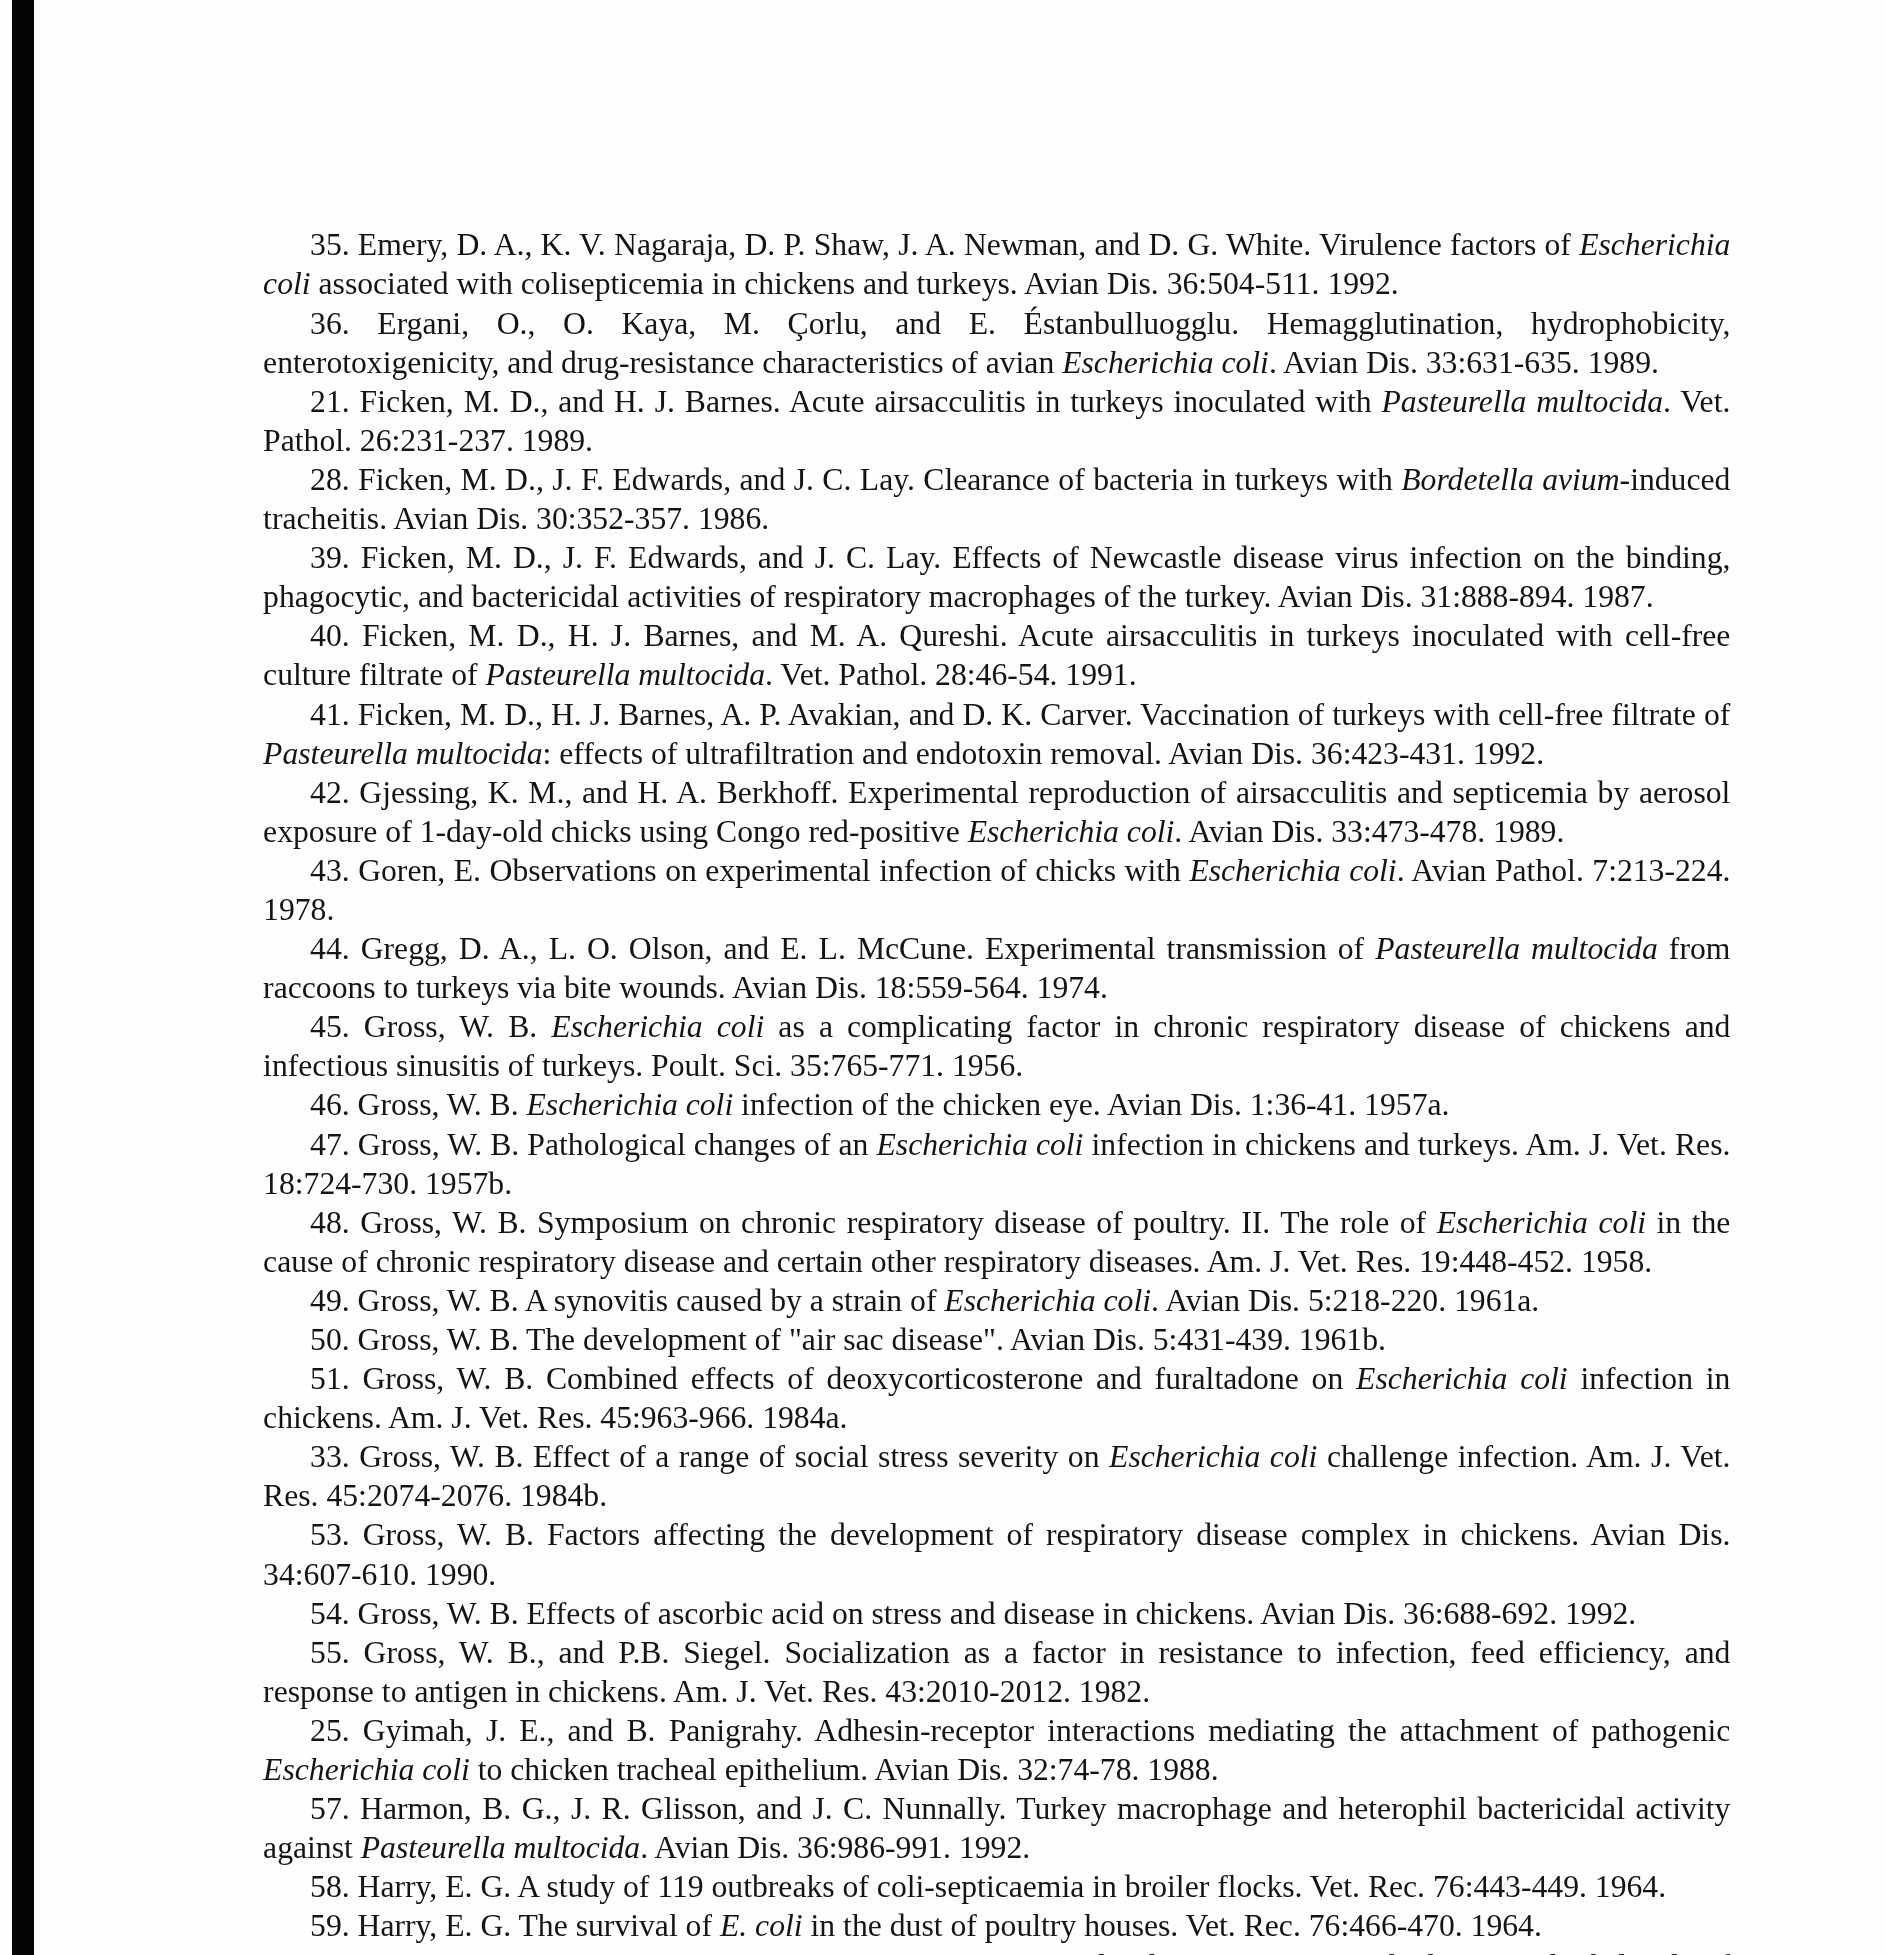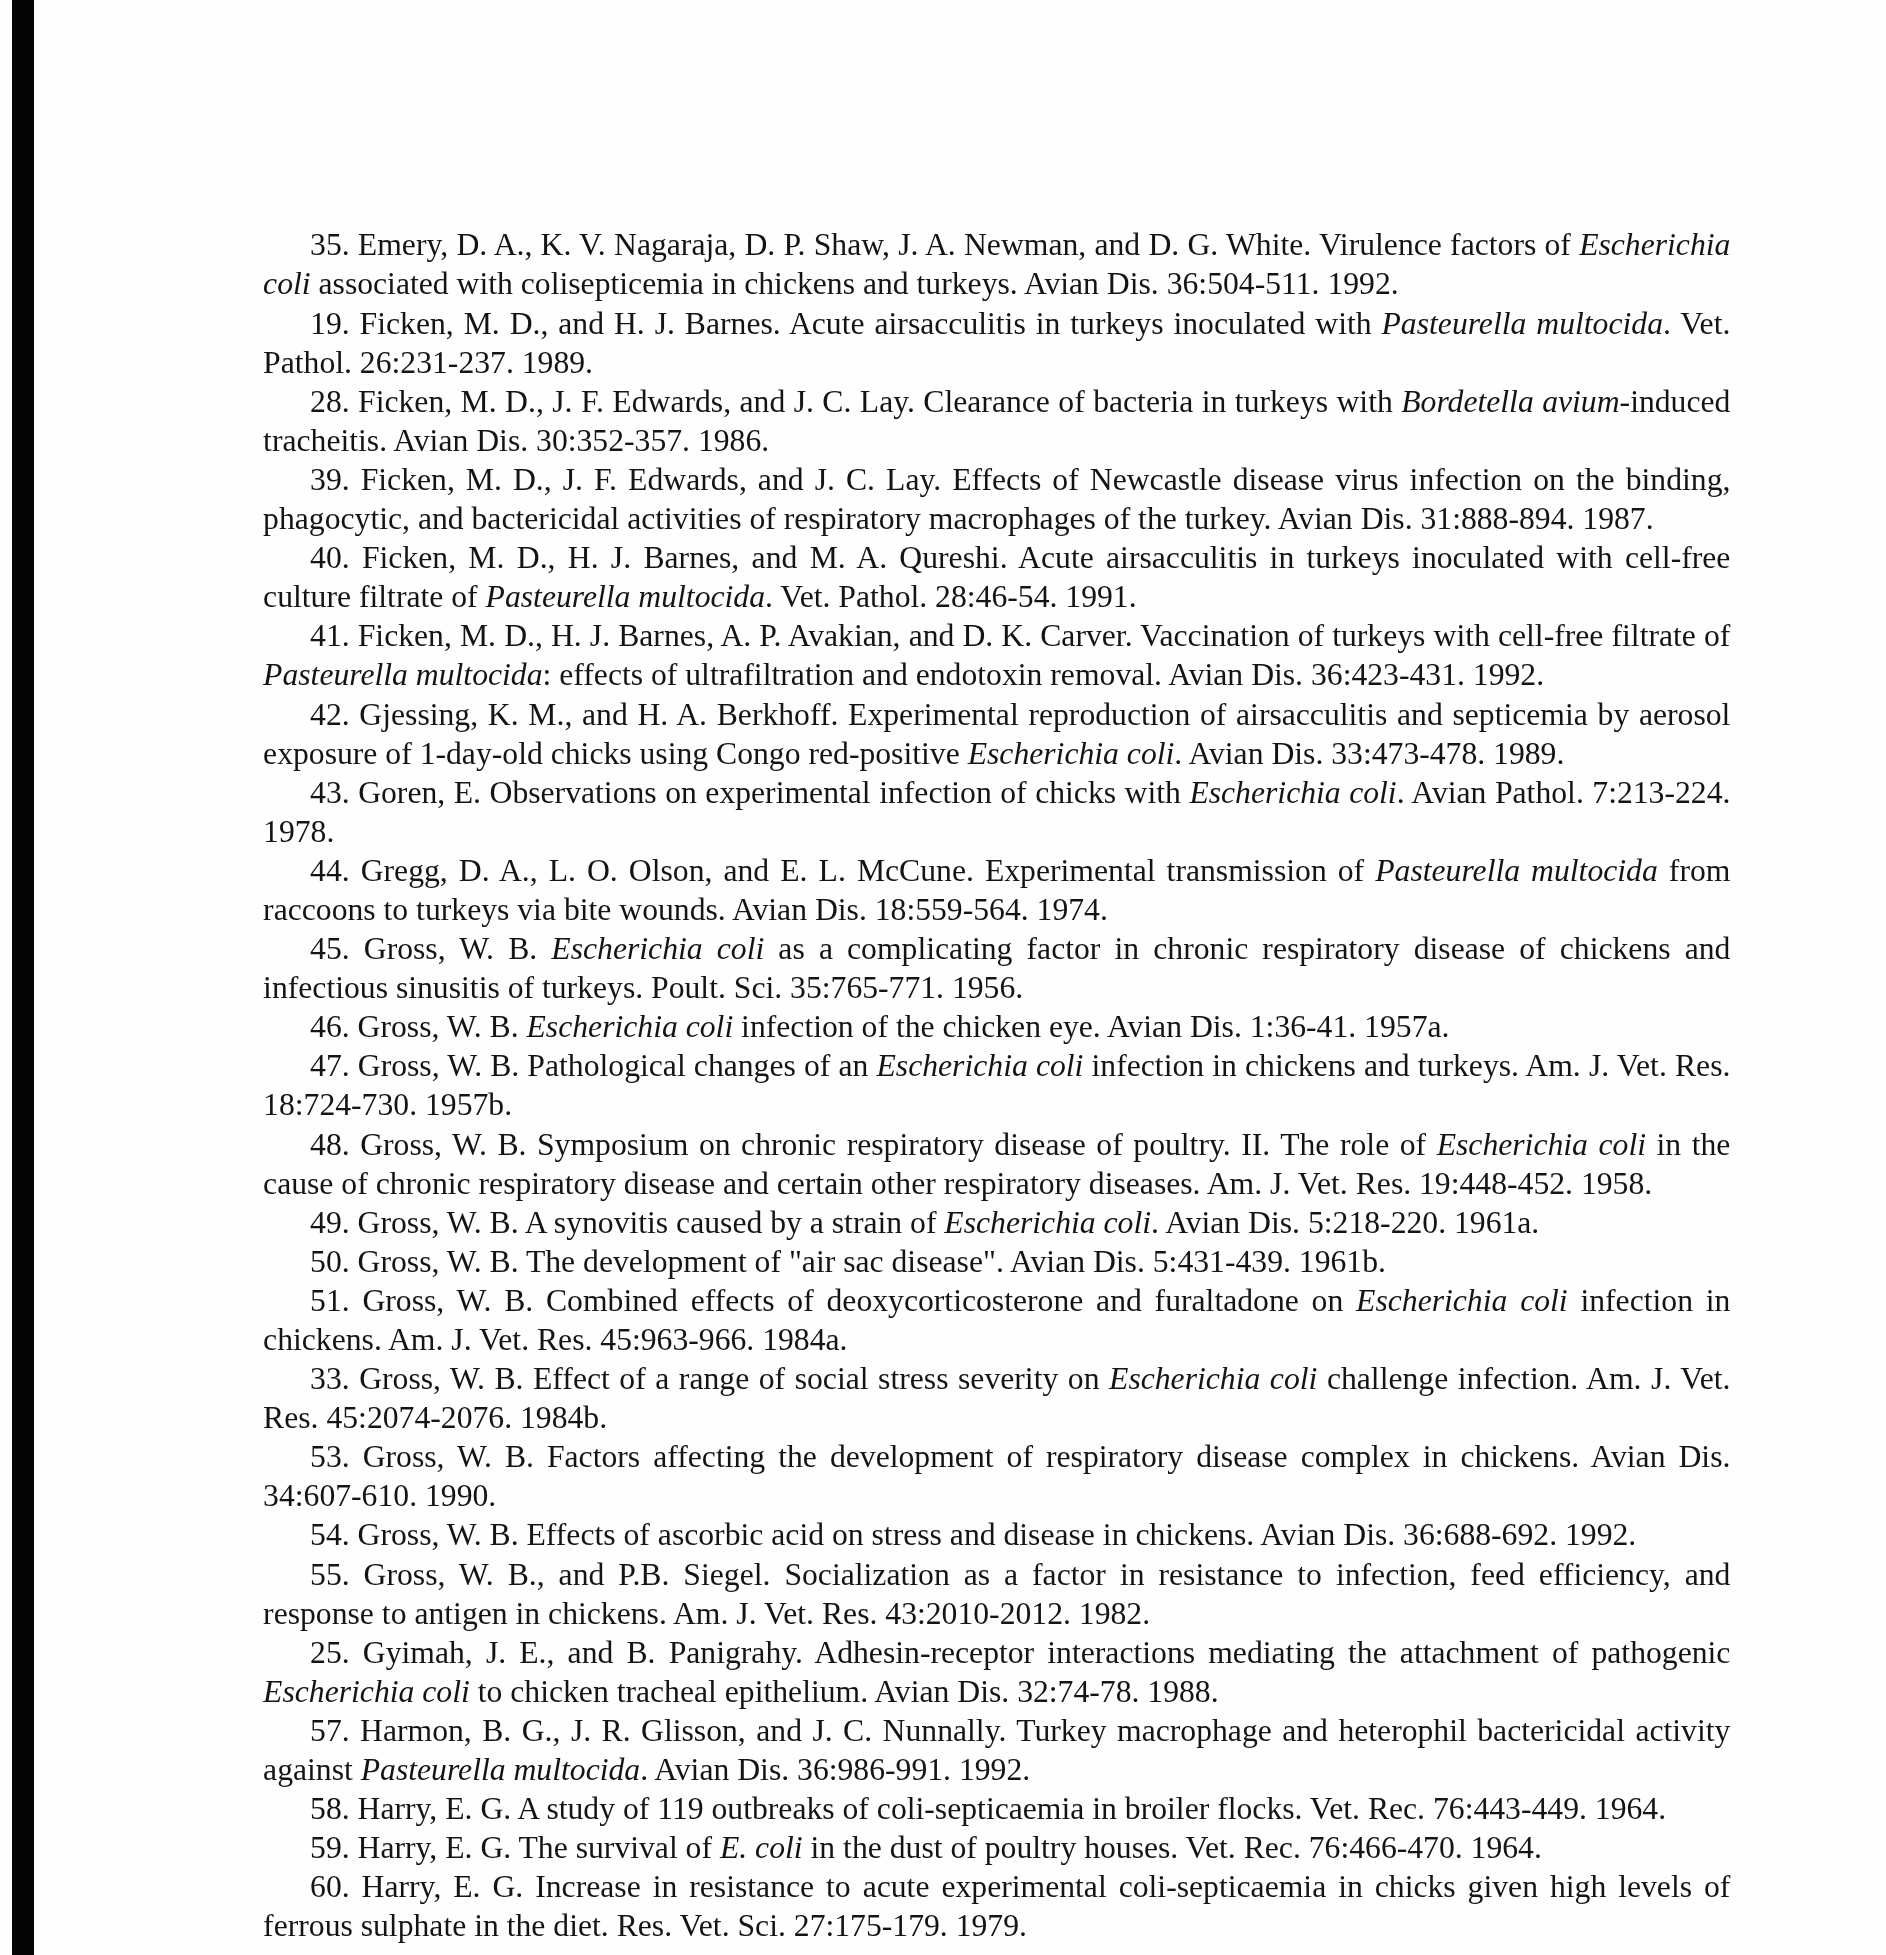--- a/index.html
+++ b/index.html
@@ -42,21 +42,22 @@
     font-style: italic;
   }
 </style>
 </head>
 <body>
 
 <div class="page">
   <div class="scan-bar"></div>
   <main class="refs">
       <p class="ref"><span>35.  Emery, D. A., K. V. Nagaraja, D. P. Shaw, J. A. Newman, and D. G. White.  Virulence factors of </span><span class="it">Escherichia coli</span><span> associated with colisepticemia in chickens and turkeys.  Avian Dis. 36:504-511. 1992.</span></p>
-      <p class="ref"><span>19.  Ficken, M. D., and H. J. Barnes.  Acute airsacculitis in turkeys inoculated with </span><span class="it">Pasteurella multocida</span><span>.  Vet. Pathol. 26:231-237. 1989.</span></p>
+      <p class="ref"><span>36.  Ergani, O., O. Kaya, M. Çorlu, and E. Éstanbulluogglu.  Hemagglutination, hydrophobicity, enterotoxigenicity, and drug-resistance characteristics of avian </span><span class="it">Escherichia coli</span><span>.  Avian Dis. 33:631-635. 1989.</span></p>
+      <p class="ref"><span>21.  Ficken, M. D., and H. J. Barnes.  Acute airsacculitis in turkeys inoculated with </span><span class="it">Pasteurella multocida</span><span>.  Vet. Pathol. 26:231-237. 1989.</span></p>
       <p class="ref"><span>28.  Ficken, M. D., J. F. Edwards, and J. C. Lay.  Clearance of bacteria in turkeys with </span><span class="it">Bordetella avium</span><span>-induced tracheitis.  Avian Dis. 30:352-357. 1986.</span></p>
       <p class="ref"><span>39.  Ficken, M. D., J. F. Edwards, and J. C. Lay.  Effects of Newcastle disease virus infection on the binding, phagocytic, and bactericidal activities of respiratory macrophages of the turkey.  Avian Dis. 31:888-894. 1987.</span></p>
       <p class="ref"><span>40.  Ficken, M. D., H. J. Barnes, and M. A. Qureshi.  Acute airsacculitis in turkeys inoculated with cell-free culture filtrate of </span><span class="it">Pasteurella multocida</span><span>.  Vet. Pathol. 28:46-54. 1991.</span></p>
       <p class="ref"><span>41.  Ficken, M. D., H. J. Barnes, A. P. Avakian, and D. K. Carver.  Vaccination of turkeys with cell-free filtrate of </span><span class="it">Pasteurella multocida</span><span>: effects of ultrafiltration and endotoxin removal.  Avian Dis. 36:423-431. 1992.</span></p>
       <p class="ref"><span>42.  Gjessing, K. M., and H. A. Berkhoff.  Experimental reproduction of airsacculitis and septicemia by aerosol exposure of 1-day-old chicks using Congo red-positive </span><span class="it">Escherichia coli</span><span>.  Avian Dis. 33:473-478. 1989.</span></p>
       <p class="ref"><span>43.  Goren, E.  Observations on experimental infection of chicks with </span><span class="it">Escherichia coli</span><span>.  Avian Pathol. 7:213-224. 1978.</span></p>
       <p class="ref"><span>44.  Gregg, D. A., L. O. Olson, and E. L. McCune.  Experimental transmission of </span><span class="it">Pasteurella multocida</span><span> from raccoons to turkeys via bite wounds.  Avian Dis. 18:559-564. 1974.</span></p>
       <p class="ref"><span>45.  Gross, W. B.  </span><span class="it">Escherichia coli</span><span> as a complicating factor in chronic respiratory disease of chickens and infectious sinusitis of turkeys.  Poult. Sci. 35:765-771. 1956.</span></p>
       <p class="ref"><span>46.  Gross, W. B.  </span><span class="it">Escherichia coli</span><span> infection of the chicken eye.  Avian Dis. 1:36-41. 1957a.</span></p>
       <p class="ref"><span>47.  Gross, W. B.  Pathological changes of an </span><span class="it">Escherichia coli</span><span> infection in chickens and turkeys.  Am. J. Vet. Res. 18:724-730. 1957b.</span></p>

